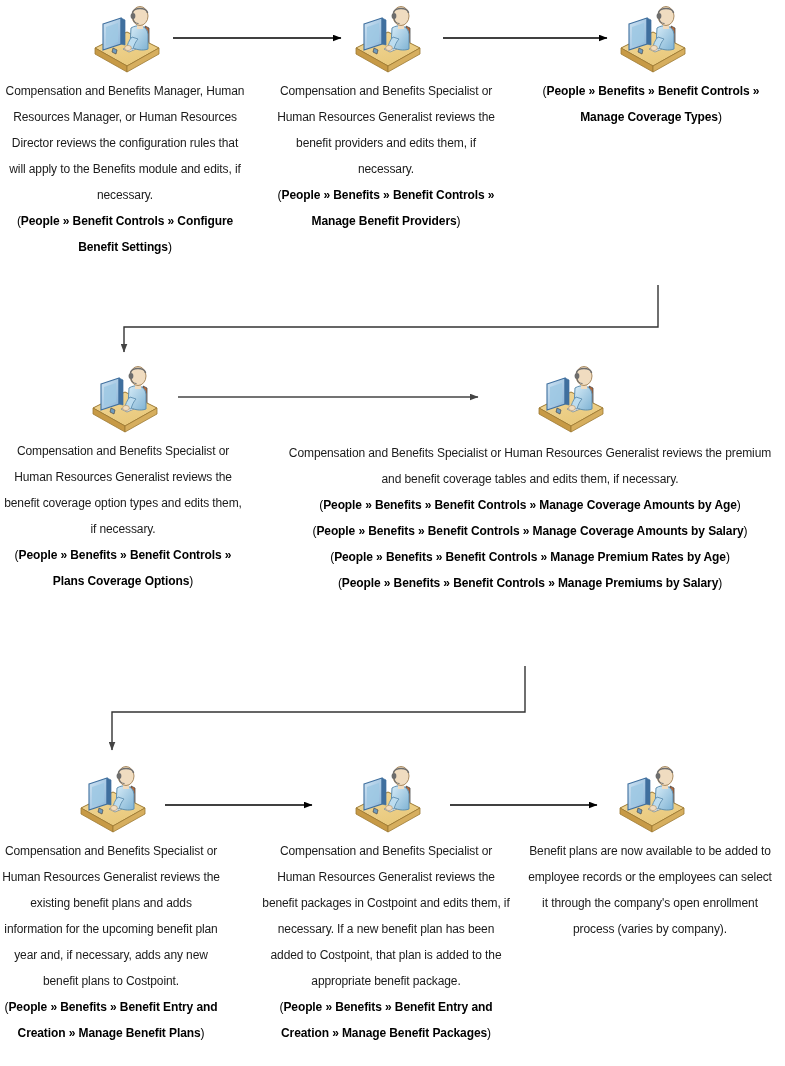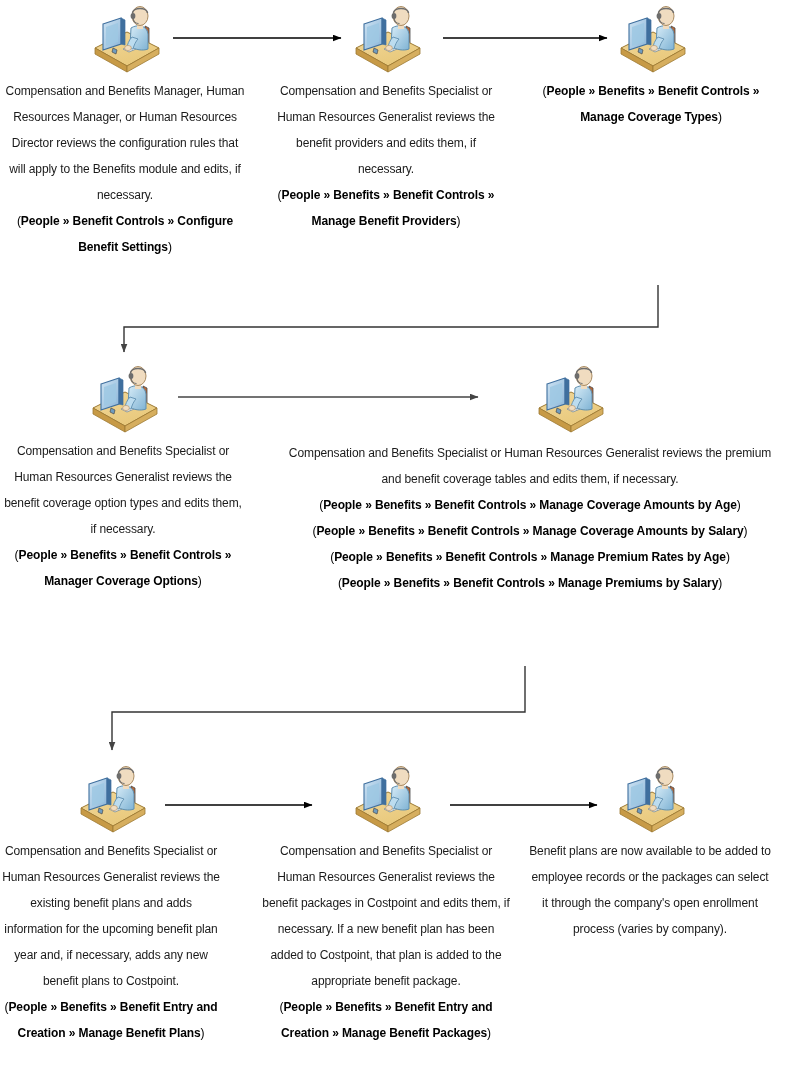--- a/index.html
+++ b/index.html
@@ -321,21 +321,21 @@
 
   <path d="M49.5 9 C50 3 64 3 64.5 9" fill="none" stroke="#6d6d6d" stroke-width="1.6"></path>
 
   <ellipse cx="50" cy="12" rx="2.4" ry="3" fill="#6d6d6d"></ellipse>
 
   <path d="M50 14 C50.5 18 53 19.5 55.5 19.5" fill="none" stroke="#6d6d6d" stroke-width="1.1"></path>
 </svg>
       </div>
     <div class="node-text">
       <span>Compensation and Benefits Specialist or Human Resources Generalist reviews the benefit coverage option types and edits them, if necessary.</span>
-      <span class="nav"><span class="nav-line"><span class="paren">(</span><span>People</span><span class="sep"> » </span><span>Benefits</span><span class="sep"> » </span><span>Benefit Controls</span><span class="sep"> » </span><span>Manager Coverage Options</span><span class="paren">)</span></span></span>
+      <span class="nav"><span class="nav-line"><span class="paren">(</span><span>People</span><span class="sep"> » </span><span>Benefits</span><span class="sep"> » </span><span>Benefit Controls</span><span class="sep"> » </span><span>Plans Coverage Options</span><span class="paren">)</span></span></span>
     </div>
   </div>
 
   <div class="node" id="node-5">
     <div class="node-icon">
 <svg viewBox="0 0 84 72" xmlns="http://www.w3.org/2000/svg">
   <defs>
     <linearGradient id="gDesk" x1="0" y1="0" x2="0.6" y2="1">
       <stop offset="0" stop-color="#f2d89a"></stop>
       <stop offset="1" stop-color="#e8c87a"></stop>
@@ -552,18 +552,18 @@
   <ellipse cx="57" cy="12" rx="8" ry="9.5" fill="#f0dcc0" stroke="#a98b62" stroke-width="1"></ellipse>
 
   <path d="M49.5 9 C50 3 64 3 64.5 9" fill="none" stroke="#6d6d6d" stroke-width="1.6"></path>
 
   <ellipse cx="50" cy="12" rx="2.4" ry="3" fill="#6d6d6d"></ellipse>
 
   <path d="M50 14 C50.5 18 53 19.5 55.5 19.5" fill="none" stroke="#6d6d6d" stroke-width="1.1"></path>
 </svg>
       </div>
     <div class="node-text">
-      <span>Benefit plans are now available to be added to employee records or the packages can select it through the company's open enrollment process (varies by company).</span>
+      <span>Benefit plans are now available to be added to employee records or the employees can select it through the company's open enrollment process (varies by company).</span>
       <span class="nav"></span>
     </div>
   </div>
 
 </div>
 
 </body></html>

